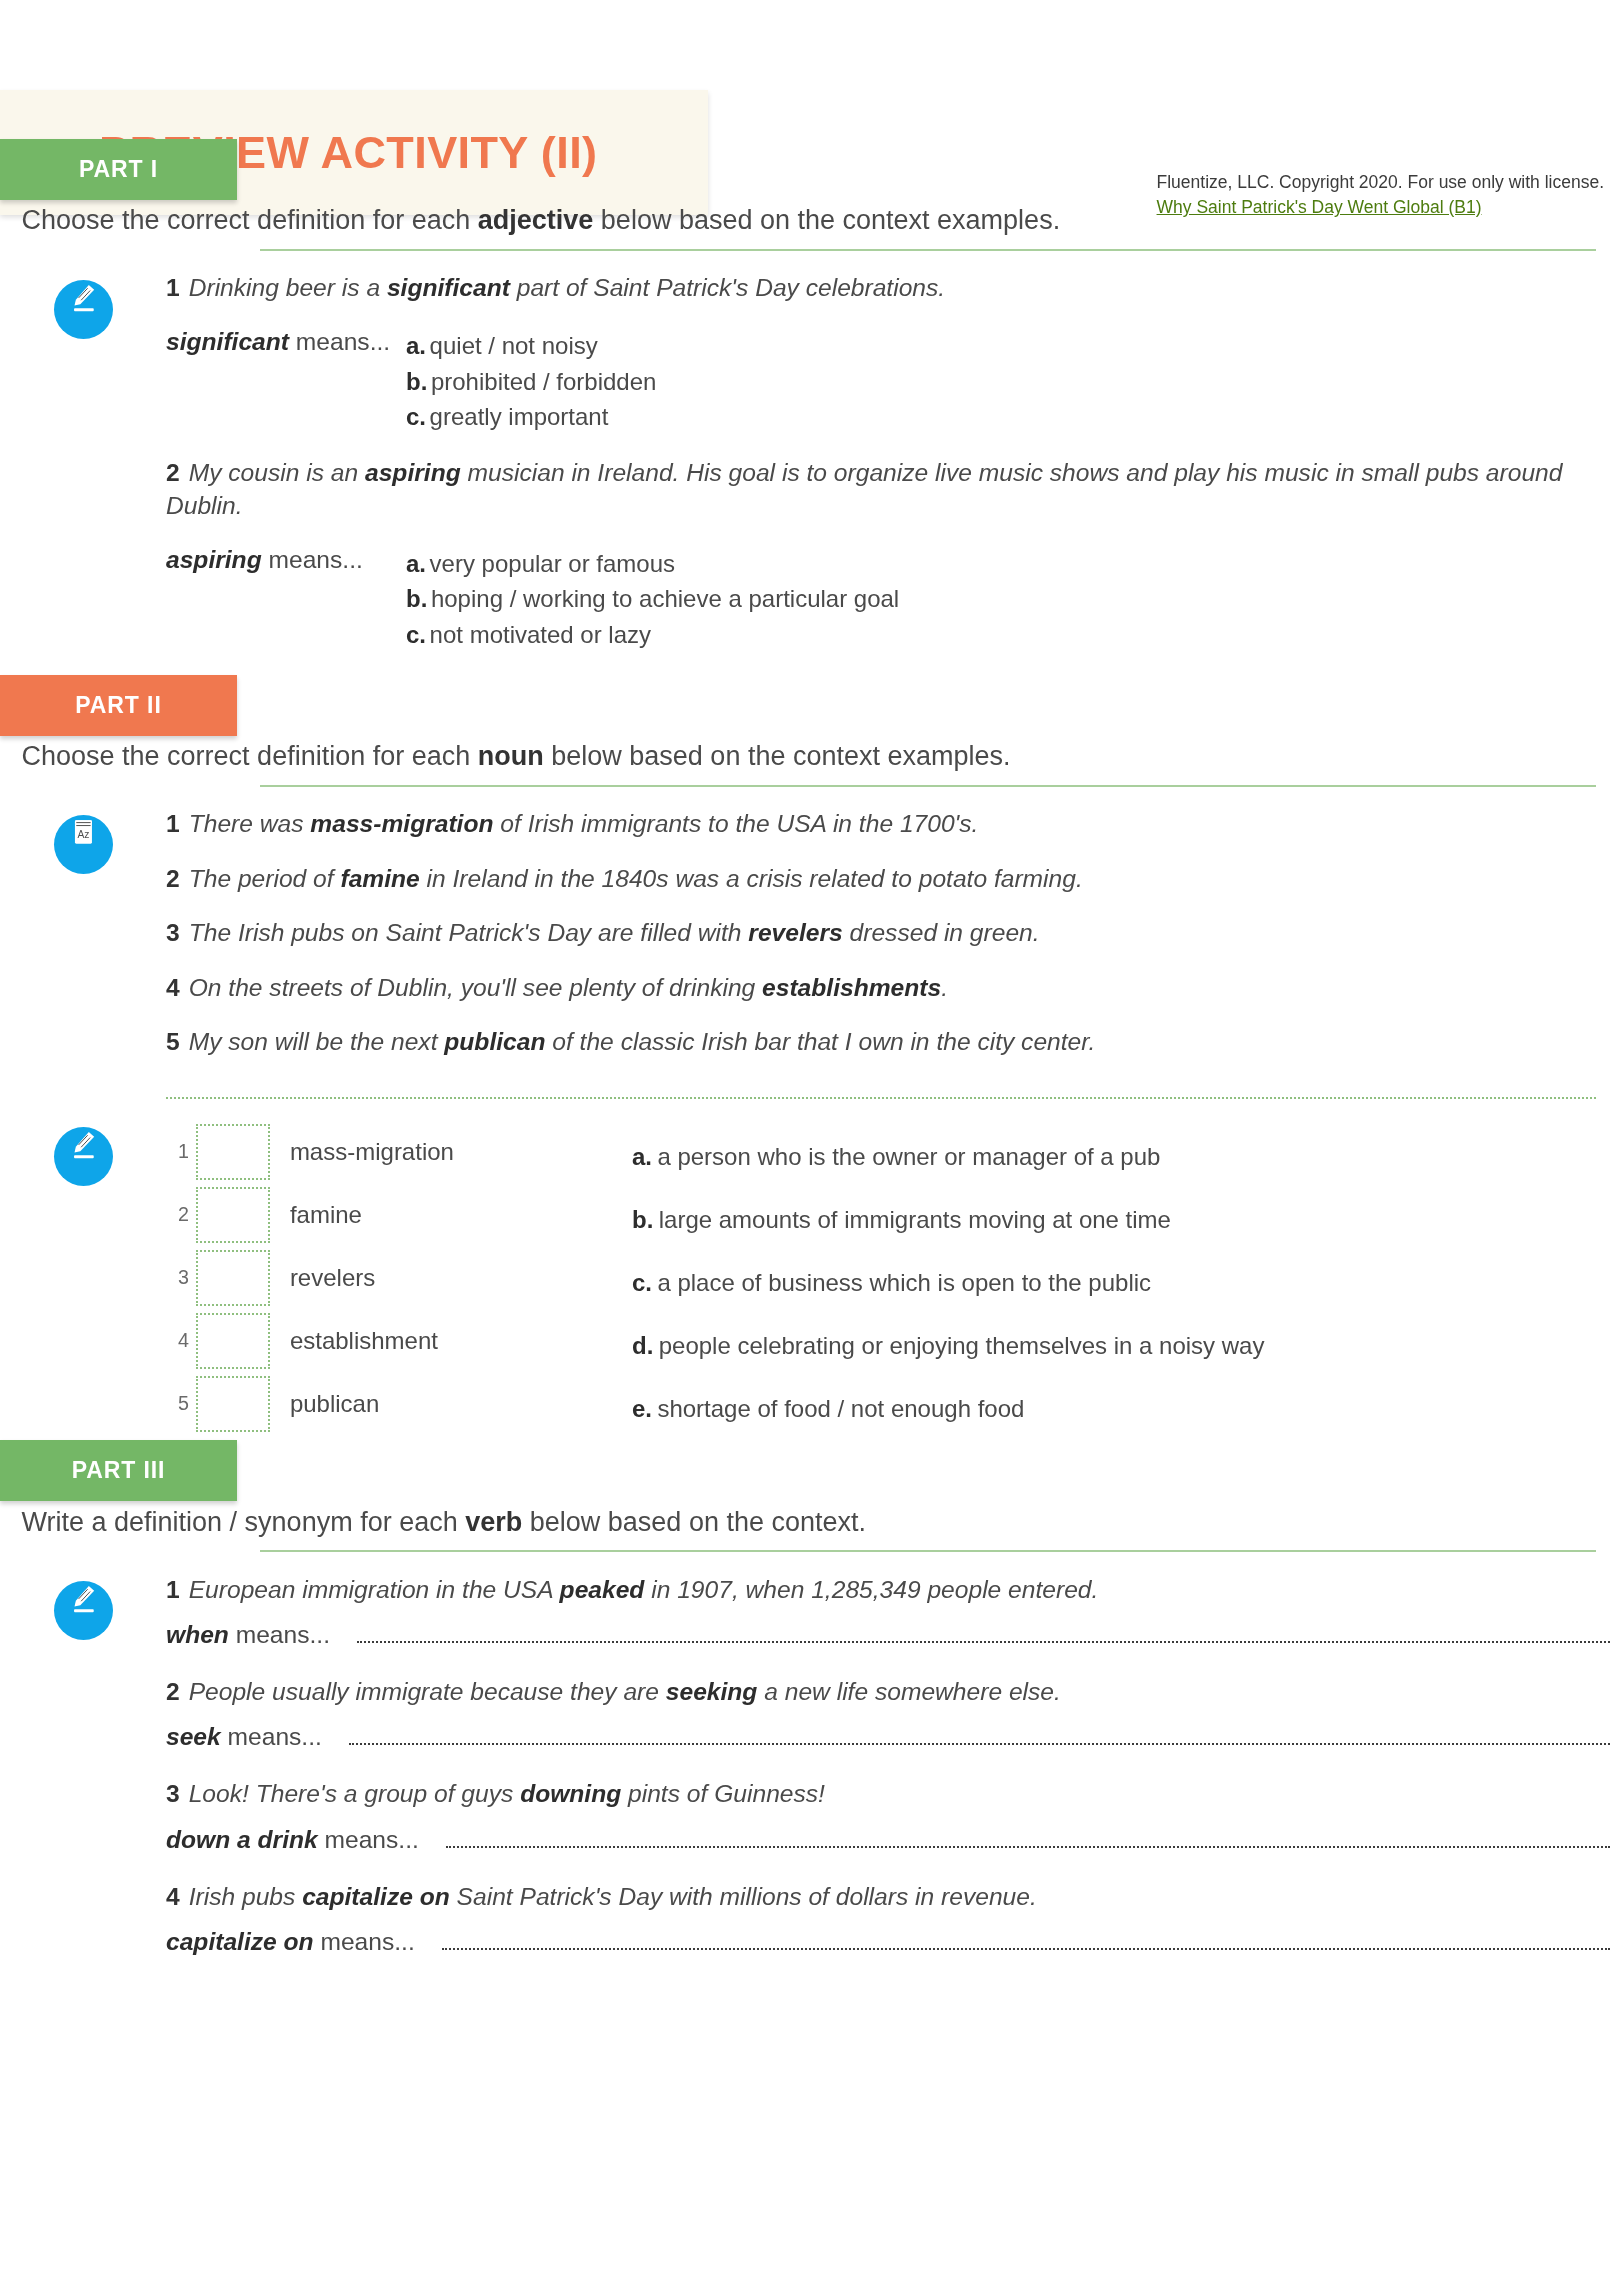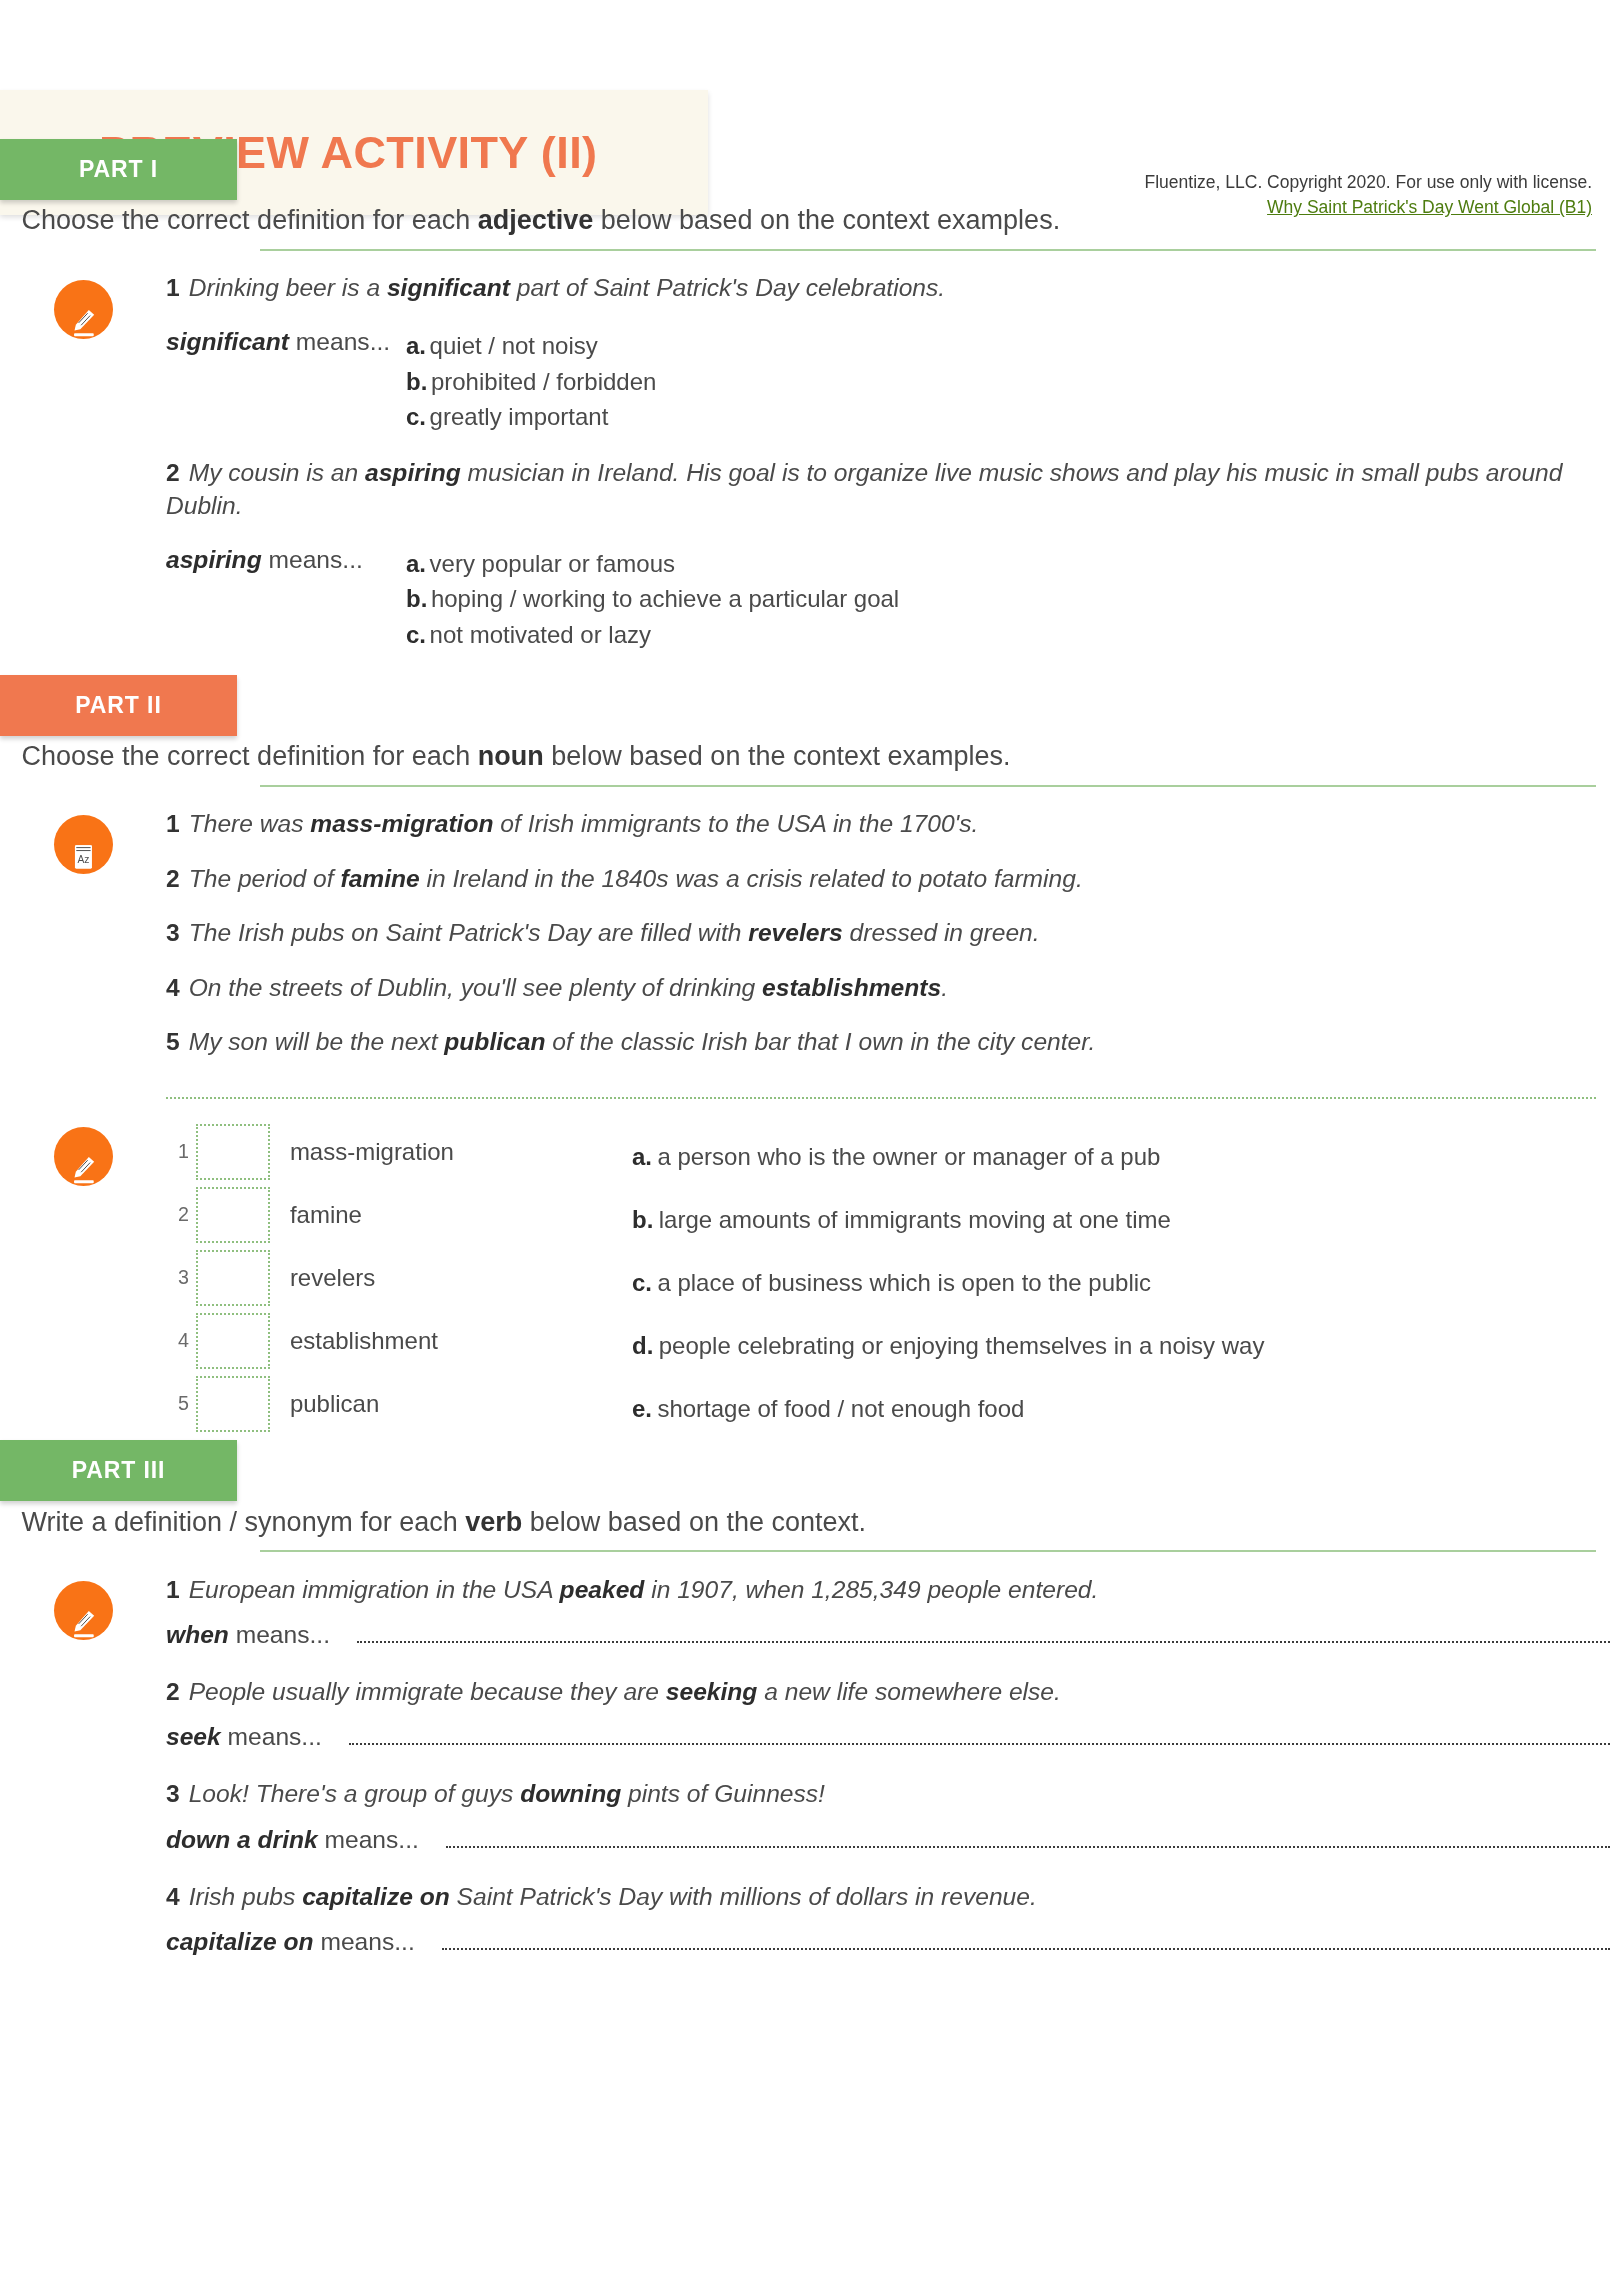--- a/index.html
+++ b/index.html
@@ -34,23 +34,22 @@
   }
   .title-text {
     margin-left: 99px;
     font-size: 45px;
     font-weight: bold;
     color: #f0784f;
     letter-spacing: 0.4px;
   }
   .copyright-block {
     position: absolute;
-    right: 29px;
+    right: 17px;
     top: 170px;
-    text-align: right;
     line-height: 1.45;
   }
   .copyright-line {
     font-size: 17.5px;
     color: #3b3b3b;
     display: block;
   }
   .copyright-link {
     font-size: 17.5px;
     color: #4d7c0f;
@@ -111,23 +110,23 @@
     width: 166px;
     min-width: 166px;
     display: flex;
     justify-content: center;
     padding-top: 7.2px;
   }
   .circle-icon {
     width: 59px;
     height: 59px;
     border-radius: 50%;
-    background: #f97316;
-    display: flex;
-    align-items: flex-end;
+    background: #0ea5e9;
+    display: flex;
+    align-items: flex-start;
     justify-content: center;
   }
   .circle-icon svg { display: block; }
 
   .content-col { flex: 1; padding-right: 11px; }
 
   
   .sentence {
     font-size: 24.6px;
     font-style: italic;

